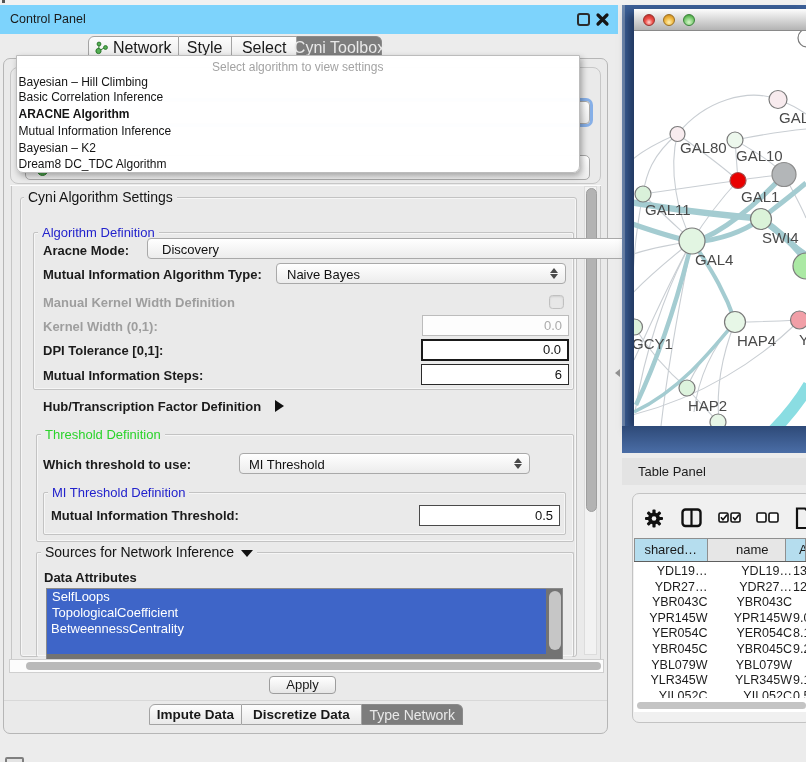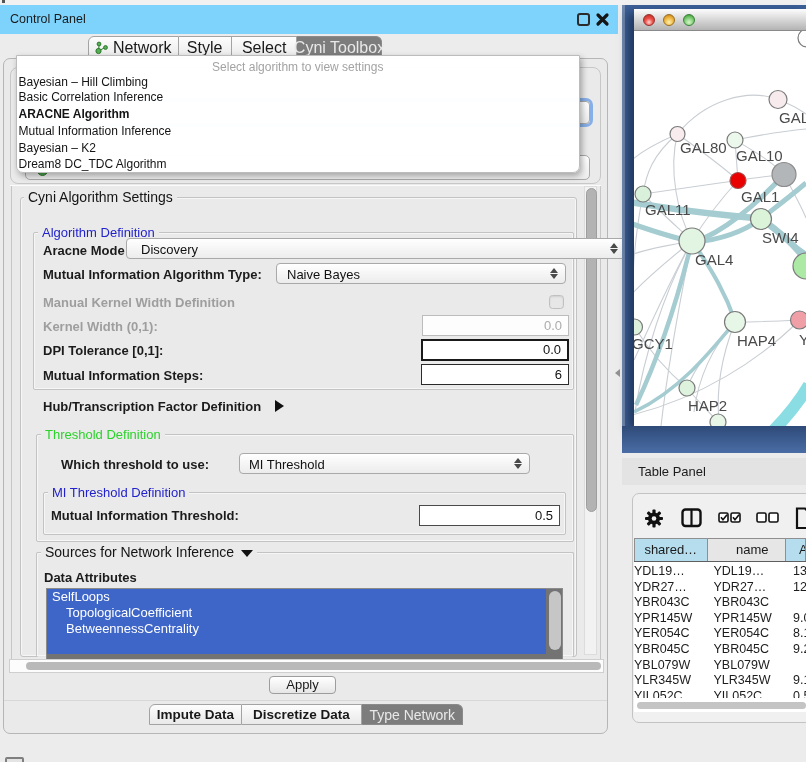--- a/index.html
+++ b/index.html
@@ -15,21 +15,21 @@
 .fld{position:absolute;background:#fff;border:1px solid #9b9b9b;font-size:13px;color:#111;text-align:right;padding-right:6px;white-space:nowrap}
 .grp{position:absolute;border:1px solid #c3c3c3;border-radius:2px;box-shadow:inset 0 0 0 1px rgba(255,255,255,.55)}
 .gt{position:absolute;top:-8px;background:#eaeaea;padding:0 4px;font-size:13px;white-space:nowrap;line-height:15px}
 .tabs{position:absolute;display:flex;font-size:16px}
 .tabs .tb{border:1px solid #a3a3a3;border-left:none;background:linear-gradient(#fdfdfd,#e9e9e9);color:#191919;text-align:center;display:flex;align-items:center;justify-content:center;white-space:nowrap}
 .tabs .tb:first-child{border-left:1px solid #a3a3a3;border-radius:6px 0 0 0}
 .tabs .tb:last-child{border-radius:0 6px 0 0}
 .tabs .sel{background:#7d7d7d;color:#e9e9e9;border-color:#8a8a8a}
 .prow{position:absolute;left:1.5px;right:2px;height:16px;line-height:16px;font-size:12px;white-space:nowrap;color:#141414}
 .trow{position:absolute;left:0;width:172px;height:15.6px;line-height:15.6px;font-size:12.5px;color:#1c1c1c}
-.trow span{position:absolute;top:0;height:100%;overflow:hidden;text-align:left}
+.trow span{position:absolute;top:0;height:100%;overflow:hidden;text-align:right}
 .c1{left:0;width:73.5px}.c2{left:79.5px;width:78.5px}.c3{left:152px;width:20px;text-align:left!important;padding-left:7px}
 </style></head>
 <body>
 
 <div class="a" style="left:0;top:0;width:806px;height:5px;background:#f1f1f1"></div>
 <div class="a" style="left:2px;top:0;width:3px;height:3px;background:#555"></div>
 
 <div class="a" style="left:0;top:5px;width:618px;height:29px;background:#7dd3fc">
   <div class="a" style="left:10px;top:0;height:29px;line-height:29px;font-size:12.5px;color:#1a1a1a">Control Panel</div>
   <div class="a" style="left:577px;top:8px;width:13px;height:13px;border:2px solid #2b2b2b;border-radius:3px"></div>
@@ -66,21 +66,21 @@
 <div class="a" style="left:11px;top:186px;width:590px;height:487px;border:1px solid #c6c6c6;border-top:none"></div>
 
 <div class="grp" style="left:20px;top:197px;width:557px;height:460px;border-radius:3px">
   <span class="gt" style="left:3px;font-size:14px;color:#141414">Cyni Algorithm Settings</span>
 </div>
 
 <div class="grp" style="left:33px;top:232px;width:541px;height:158px">
   <span class="gt" style="left:4px;color:#2222cc">Algorithm Definition</span>
 </div>
 <div class="lb" style="left:43px;top:243px">Aracne Mode:</div>
-<div class="combo" style="left:126px;top:238px;width:500px;height:21px">
+<div class="combo" style="left:147px;top:238px;width:500px;height:21px">
     <span class="t" style="left:14px">Discovery</span>
     <div class="st">
       <i class="u"></i>
       <i class="d"></i>
     </div>
   </div>
 <div class="lb" style="left:43px;top:267px">Mutual Information Algorithm Type:</div>
 <div class="combo" style="left:276px;top:263px;width:290px;height:21px">
     <span class="t" style="left:10px">Naive Bayes</span>
     <div class="st">
@@ -96,43 +96,43 @@
 <div class="fld" style="left:421px;top:339px;width:148px;height:22px;line-height:18px;border:2px solid #1a1a1a">0.0</div>
 <div class="lb" style="left:43px;top:368px">Mutual Information Steps:</div>
 <div class="fld" style="left:421px;top:364px;width:148px;height:21px;line-height:19px;border-color:#2a2a2a">6</div>
 
 <div class="lb" style="left:43px;top:399px">Hub/Transcription Factor Definition</div>
 <div class="a" style="left:275px;top:400px;width:0;height:0;border-left:9px solid #101010;border-top:6px solid transparent;border-bottom:6px solid transparent"></div>
 
 <div class="grp" style="left:36px;top:434px;width:538px;height:108px">
   <span class="gt" style="left:4px;color:#2bd32b">Threshold Definition</span>
 </div>
-<div class="lb" style="left:43px;top:457px;width:184px;text-align:center">Which threshold to use:</div>
+<div class="lb" style="left:43px;top:457px;width:184px;text-align:left">Which threshold to use:</div>
 <div class="combo" style="left:239px;top:453px;width:291px;height:21px">
     <span class="t" style="left:9px">MI Threshold</span>
     <div class="st">
       <i class="u"></i>
       <i class="d"></i>
     </div>
   </div>
 <div class="grp" style="left:43px;top:492px;width:523px;height:43px">
   <span class="gt" style="left:4px;color:#2222cc">MI Threshold Definition</span>
 </div>
 <div class="lb" style="left:51px;top:508px">Mutual Information Threshold:</div>
 <div class="fld" style="left:419px;top:505px;width:141px;height:21px;line-height:19px;border-color:#4a4a4a">0.5</div>
 
 <div class="grp" style="left:36px;top:552px;width:538px;height:105px;border-bottom:none">
   <span class="gt" style="left:4px;font-size:14px;color:#141414">Sources for Network Inference <i style="display:inline-block;width:0;height:0;border-top:7px solid #111;border-left:6px solid transparent;border-right:6px solid transparent;margin-left:3px"></i></span>
 </div>
 <div class="lb" style="left:44px;top:570px">Data Attributes</div>
 <div class="a" style="left:46px;top:588px;width:517px;height:85px;border:1px solid #8b8b8b;background:#737373;overflow:hidden">
   <div class="a" style="left:0;top:0;width:499px;height:65px;background:#3e65c8;color:#fff;font-size:13px">
     <div style="height:16px;line-height:16px;padding-left:5px">SelfLoops</div>
-    <div style="height:16px;line-height:16px;padding-left:19px">TopologicalCoefficient</div>
-    <div style="height:16px;line-height:16px;padding-left:19px">BetweennessCentrality</div>
+    <div style="height:16px;line-height:16px;padding-left:5px">TopologicalCoefficient</div>
+    <div style="height:16px;line-height:16px;padding-left:4px">BetweennessCentrality</div>
   </div>
   <div class="a" style="left:502px;top:2px;width:12px;height:59px;border-radius:6px;background:#c6c6c6"></div>
 </div>
 
 <div class="a" style="left:9px;top:659px;width:595px;height:14px;background:#fcfcfc;border:1px solid #cfcfcf">
   <div class="a" style="left:16px;top:2px;width:575px;height:8px;border-radius:4px;background:#b9b9b9"></div>
 </div>
 <div class="a" style="left:4px;top:700px;width:603px;height:1px;background:#d8d8d8"></div>
 
 <div class="a" style="left:269px;top:676px;width:67px;height:18px;border:1px solid #9d9d9d;border-radius:4px;background:linear-gradient(#ffffff,#e6e6e6);text-align:center;line-height:16px;font-size:13px">Apply</div>

